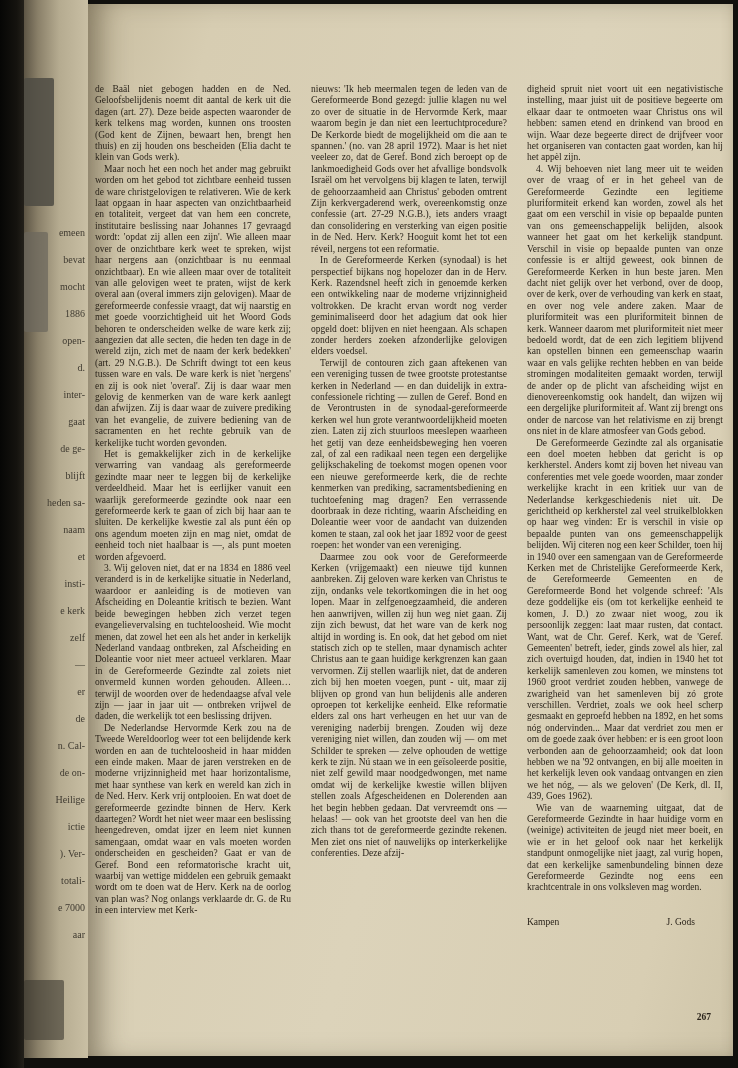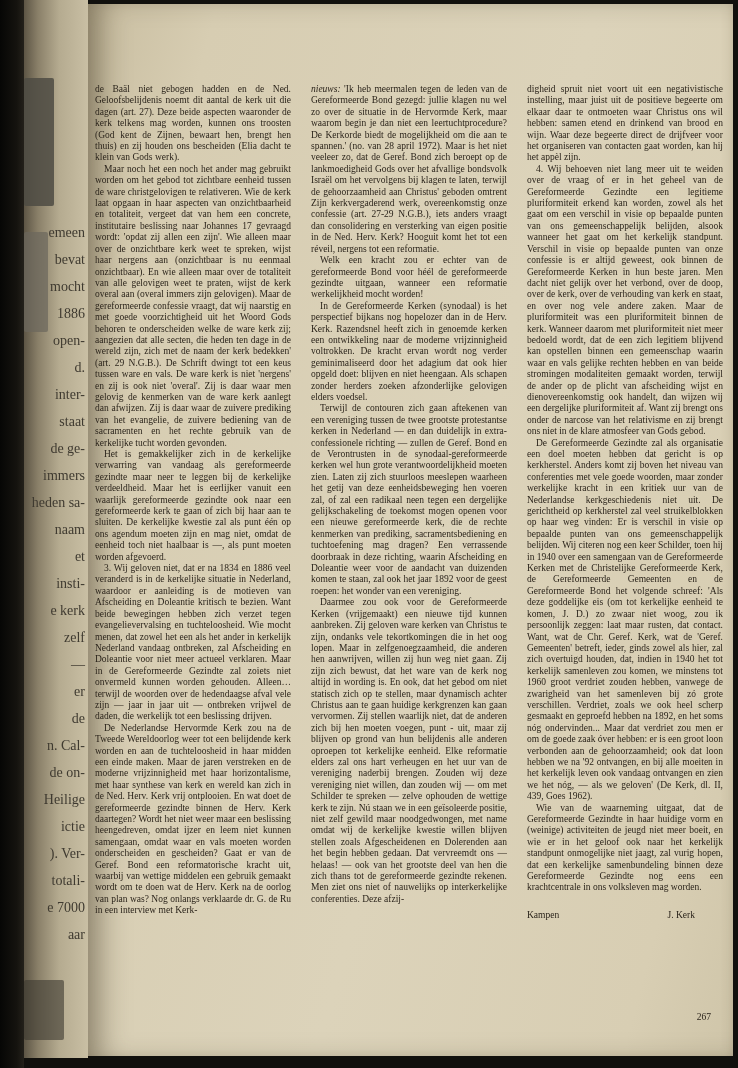--- a/index.html
+++ b/index.html
@@ -16,62 +16,62 @@
 
   
   .prev-page{position:absolute;left:24px;top:0;width:64px;height:1058px;
     background:linear-gradient(90deg,#5d5545 0%,#8a8069 22%,#b5ab90 55%,#c9bfa4 100%);
     overflow:hidden;}
   .smudge{position:absolute;left:0;border-radius:2px;}
   .s1{top:78px;width:30px;height:128px;background:#4e4b43;opacity:.85;}
   .s2{top:232px;width:24px;height:100px;background:#6b675c;opacity:.7;}
   .s3{top:980px;width:40px;height:60px;background:#3a372f;opacity:.6;}
   .fragments{position:absolute;top:228px;right:3px;width:58px;text-align:right;}
-  .frag{font-size:14px;line-height:10px;margin-bottom:17px;color:#3f3a30;white-space:nowrap;font-family:Liberation Serif, serif;}
+  .frag{font-size:10px;line-height:10px;margin-bottom:17px;color:#3f3a30;white-space:nowrap;font-family:Liberation Serif, serif;}
 
   
   .page{position:absolute;left:88px;top:4px;right:5px;bottom:12px;
     background:linear-gradient(105deg,#c8bda0 0%,#d7cdb2 14%,#dcd3ba 55%,#d8ceb3 88%,#cfc5a9 100%);
     box-shadow:inset 22px 0 30px -12px rgba(55,45,25,.5), inset -6px 0 12px -6px rgba(90,80,55,.25);
   }
   .text-columns{
     position:absolute;left:7px;right:10px;top:80px;height:932px;
     display:flex;gap:20px;
   }
   .col{width:201px;height:100%;overflow:hidden;
     font-size:9.5px;line-height:11.4px;color:#2b241b;
     text-align:justify;text-justify:inter-word;}
   .col p{margin:0;}
   .col p.ind{text-indent:9px;}
-  .ital{font-style:italic;}
-  .signature{display:flex;justify-content:space-between;margin-top:16px;padding-right:28px;}
-  .page-number{position:absolute;right:22px;bottom:34px;font-weight:normal;font-size:9.5px;color:#2b241b;}
+  .ital{}
+  .signature{display:flex;justify-content:space-between;margin-top:23px;padding-right:28px;}
+  .page-number{position:absolute;right:22px;bottom:34px;font-weight:bold;font-size:9.5px;color:#2b241b;}
 </style>
 </head>
 <body>
 
 <div class="scan">
 
   <div class="black-edge"></div>
 
   <div class="prev-page">
     <div class="smudge s1"></div>
     <div class="smudge s2"></div>
     <div class="smudge s3"></div>
     <div class="fragments">
       <div class="frag">emeen</div>
       <div class="frag">bevat</div>
       <div class="frag">mocht</div>
       <div class="frag">1886</div>
       <div class="frag">open-</div>
       <div class="frag">d.</div>
       <div class="frag">inter-</div>
-      <div class="frag">staat</div>
+      <div class="frag">gaat</div>
       <div class="frag">de ge-</div>
-      <div class="frag">immers</div>
+      <div class="frag">blijft</div>
       <div class="frag">heden sa-</div>
       <div class="frag">naam</div>
       <div class="frag">et</div>
       <div class="frag">insti-</div>
       <div class="frag">e kerk</div>
       <div class="frag">zelf</div>
       <div class="frag">—</div>
       <div class="frag">er</div>
       <div class="frag">de</div>
       <div class="frag">n. Cal-</div>
@@ -91,34 +91,33 @@
       <div class="col">
         <p>de Baäl niet gebogen hadden en de Ned. Geloofsbelijdenis noemt dit aantal de kerk uit die dagen (art. 27). Deze beide aspecten waaronder de kerk telkens mag worden, kunnen ons troosten (God kent de Zijnen, bewaart hen, brengt hen thuis) en zij houden ons bescheiden (Elia dacht te klein van Gods werk).</p>
         <p class="ind">Maar noch het een noch het ander mag gebruikt worden om het gebod tot zichtbare eenheid tussen de ware christgelovigen te relativeren. Wie de kerk laat opgaan in haar aspecten van onzichtbaarheid en totaliteit, vergeet dat van hem een concrete, institutaire beslissing naar Johannes 17 gevraagd wordt: 'opdat zij allen een zijn'. Wie alleen maar over de onzichtbare kerk weet te spreken, wijst haar nergens aan (onzichtbaar is nu eenmaal onzichtbaar). En wie alleen maar over de totaliteit van alle gelovigen weet te praten, wijst de kerk overal aan (overal immers zijn gelovigen). Maar de gereformeerde confessie vraagt, dat wij naarstig en met goede voorzichtigheid uit het Woord Gods behoren te onderscheiden welke de ware kerk zij; aangezien dat alle secten, die heden ten dage in de wereld zijn, zich met de naam der kerk bedekken' (art. 29 N.G.B.). De Schrift dwingt tot een keus tussen ware en vals. De ware kerk is niet 'nergens' en zij is ook niet 'overal'. Zij is daar waar men gelovig de kenmerken van de ware kerk aanlegt dan afwijzen. Zij is daar waar de zuivere prediking van het evangelie, de zuivere bediening van de sacramenten en het rechte gebruik van de kerkelijke tucht worden gevonden.</p>
         <p class="ind">Het is gemakkelijker zich in de kerkelijke verwarring van vandaag als gereformeerde gezindte maar neer te leggen bij de kerkelijke verdeeldheid. Maar het is eerlijker vanuit een waarlijk gereformeerde gezindte ook naar een gereformeerde kerk te gaan of zich bij haar aan te sluiten. De kerkelijke kwestie zal als punt één op ons agendum moeten zijn en mag niet, omdat de eenheid toch niet haalbaar is —, als punt moeten worden afgevoerd.</p>
         <p class="ind">3. Wij geloven niet, dat er na 1834 en 1886 veel veranderd is in de kerkelijke situatie in Nederland, waardoor er aanleiding is de motieven van Afscheiding en Doleantie kritisch te bezien. Want beide bewegingen hebben zich verzet tegen evangelievervalsing en tuchteloosheid. Wie mocht menen, dat zowel het een als het ander in kerkelijk Nederland vandaag ontbreken, zal Afscheiding en Doleantie voor niet meer actueel verklaren. Maar in de Gereformeerde Gezindte zal zoiets niet onvermeld kunnen worden gehouden. Alleen… terwijl de woorden over de hedendaagse afval vele zijn — jaar in jaar uit — ontbreken vrijwel de daden, die werkelijk tot een beslissing drijven.</p>
         <p class="ind">De Nederlandse Hervormde Kerk zou na de Tweede Wereldoorlog weer tot een belijdende kerk worden en aan de tuchteloosheid in haar midden een einde maken. Maar de jaren verstreken en de moderne vrijzinnigheid met haar horizontalisme, met haar synthese van kerk en wereld kan zich in de Ned. Herv. Kerk vrij ontplooien. En wat doet de gereformeerde gezindte binnen de Herv. Kerk daartegen? Wordt het niet weer maar een beslissing heengedreven, omdat ijzer en leem niet kunnen samengaan, omdat waar en vals moeten worden onderscheiden en gescheiden? Gaat er van de Geref. Bond een reformatorische kracht uit, waarbij van wettige middelen een gebruik gemaakt wordt om te doen wat de Herv. Kerk na de oorlog van plan was? Nog onlangs verklaarde dr. G. de Ru in een interview met Kerk-</p>
       </div>
 
       <div class="col">
         <p><span class="ital">nieuws:</span> <span>'Ik heb meermalen tegen de leden van de Gereformeerde Bond gezegd: jullie klagen nu wel zo over de situatie in de Hervormde Kerk, maar waarom begin je dan niet een leertuchtprocedure? De Kerkorde biedt de mogelijkheid om die aan te spannen.' (no. van 28 april 1972). Maar is het niet veeleer zo, dat de Geref. Bond zich beroept op de lankmoedigheid Gods over het afvallige bondsvolk Israël om het vervolgens bij klagen te laten, terwijl de gehoorzaamheid aan Christus' geboden omtrent Zijn kerkvergaderend werk, overeenkomstig onze confessie (art. 27-29 N.G.B.), iets anders vraagt dan consolidering en versterking van eigen positie in de Ned. Herv. Kerk? Hooguit komt het tot een réveil, nergens tot een reformatie.</span></p>
-        <p class="ind">Welk een kracht zou er echter van de gereformeerde Bond voor héél de gereformeerde gezindte uitgaan, wanneer een reformatie werkelijkheid mocht worden!</p>
         <p class="ind">In de Gereformeerde Kerken (synodaal) is het perspectief bijkans nog hopelozer dan in de Herv. Kerk. Razendsnel heeft zich in genoemde kerken een ontwikkeling naar de moderne vrijzinnigheid voltrokken. De kracht ervan wordt nog verder geminimaliseerd door het adagium dat ook hier opgeld doet: blijven en niet heengaan. Als schapen zonder herders zoeken afzonderlijke gelovigen elders voedsel.</p>
         <p class="ind">Terwijl de contouren zich gaan aftekenen van een vereniging tussen de twee grootste protestantse kerken in Nederland — en dan duidelijk in extra-confessionele richting — zullen de Geref. Bond en de Verontrusten in de synodaal-gereformeerde kerken wel hun grote verantwoordelijkheid moeten zien. Laten zij zich stuurloos meeslepen waarheen het getij van deze eenheidsbeweging hen voeren zal, of zal een radikaal neen tegen een dergelijke gelijkschakeling de toekomst mogen openen voor een nieuwe gereformeerde kerk, die de rechte kenmerken van prediking, sacramentsbediening en tuchtoefening mag dragen? Een verrassende doorbraak in deze richting, waarin Afscheiding en Doleantie weer voor de aandacht van duizenden komen te staan, zal ook het jaar 1892 voor de geest roepen: het wonder van een vereniging.</p>
         <p class="ind">Daarmee zou ook voor de Gereformeerde Kerken (vrijgemaakt) een nieuwe tijd kunnen aanbreken. Zij geloven ware kerken van Christus te zijn, ondanks vele tekortkomingen die in het oog lopen. Maar in zelfgenoegzaamheid, die anderen hen aanwrijven, willen zij hun weg niet gaan. Zij zijn zich bewust, dat het ware van de kerk nog altijd in wording is. En ook, dat het gebod om niet statisch zich op te stellen, maar dynamisch achter Christus aan te gaan huidige kerkgrenzen kan gaan vervormen. Zij stellen waarlijk niet, dat de anderen zich bij hen moeten voegen, punt - uit, maar zij blijven op grond van hun belijdenis alle anderen oproepen tot kerkelijke eenheid. Elke reformatie elders zal ons hart verheugen en het uur van de vereniging naderbij brengen. Zouden wij deze vereniging niet willen, dan zouden wij — om met Schilder te spreken — zelve ophouden de wettige kerk te zijn. Nú staan we in een geïsoleerde positie, niet zelf gewild maar noodgedwongen, met name omdat wij de kerkelijke kwestie willen blijven stellen zoals Afgescheidenen en Dolerenden aan het begin hebben gedaan. Dat vervreemdt ons — helaas! — ook van het grootste deel van hen die zich thans tot de gereformeerde gezindte rekenen. Men ziet ons niet of nauwelijks op interkerkelijke conferenties. Deze afzij-</p>
       </div>
 
       <div class="col">
         <p>digheid spruit niet voort uit een negativistische instelling, maar juist uit de positieve begeerte om elkaar daar te ontmoeten waar Christus ons wil hebben: samen etend en drinkend van brood en wijn. Waar deze begeerte direct de drijfveer voor het organiseren van contacten gaat worden, kan hij het appèl zijn.</p>
         <p class="ind">4. Wij behoeven niet lang meer uit te weiden over de vraag of er in het geheel van de Gereformeerde Gezindte een legitieme pluriformiteit erkend kan worden, zowel als het gaat om een verschil in visie op bepaalde punten van ons gemeenschappelijk belijden, alsook wanneer het gaat om het kerkelijk standpunt. Verschil in visie op bepaalde punten van onze confessie is er altijd geweest, ook binnen de Gereformeerde Kerken in hun beste jaren. Men dacht niet gelijk over het verbond, over de doop, over de kerk, over de verhouding van kerk en staat, en over nog vele andere zaken. Maar de pluriformiteit was een pluriformiteit binnen de kerk. Wanneer daarom met pluriformiteit niet meer bedoeld wordt, dat de een zich legitiem blijvend kan opstellen binnen een gemeenschap waarin waar en vals gelijke rechten hebben en van beide stromingen modaliteiten gemaakt worden, terwijl de ander op de plicht van afscheiding wijst en dienovereenkomstig ook handelt, dan wijzen wij een dergelijke pluriformiteit af. Want zij brengt ons onder de narcose van het relativisme en zij brengt ons niet in de klare atmosfeer van Gods gebod.</p>
         <p class="ind">De Gereformeerde Gezindte zal als organisatie een doel moeten hebben dat gericht is op kerkherstel. Anders komt zij boven het niveau van conferenties met vele goede woorden, maar zonder werkelijke kracht in een kritiek uur van de Nederlandse kerkgeschiedenis niet uit. De gerichtheid op kerkherstel zal veel struikelblokken op haar weg vinden: Er is verschil in visie op bepaalde punten van ons gemeenschappelijk belijden. Wij citeren nog een keer Schilder, toen hij in 1940 over een samengaan van de Gereformeerde Kerken met de Christelijke Gereformeerde Kerk, de Gereformeerde Gemeenten en de Gereformeerde Bond het volgende schreef: 'Als deze goddelijke eis (om tot kerkelijke eenheid te komen, J. D.) zo zwaar niet woog, zou ik persoonlijk zeggen: laat maar rusten, dat contact. Want, wat de Chr. Geref. Kerk, wat de 'Geref. Gemeenten' betreft, ieder, ginds zowel als hier, zal zich overtuigd houden, dat, indien in 1940 het tot kerkelijk samenleven zou komen, we minstens tot 1960 groot verdriet zouden hebben, vanwege de zwarigheid van het samenleven bij zó grote verschillen. Verdriet, zoals we ook heel scherp gesmaakt en geproefd hebben na 1892, en het soms nóg ondervinden... Maar dat verdriet zou men er om de goede zaak óver hebben: er is een groot loon verbonden aan de gehoorzaamheid; ook dat loon hebben we na '92 ontvangen, en bij alle moeiten in het kerkelijk leven ook vandaag ontvangen en zien we het nóg, — als we geloven' (De Kerk, dl. II, 439, Goes 1962).</p>
         <p class="ind">Wie van de waarneming uitgaat, dat de Gereformeerde Gezindte in haar huidige vorm en (weinige) activiteiten de jeugd niet meer boeit, en wie er in het geloof ook naar het kerkelijk standpunt onmogelijke niet jaagt, zal vurig hopen, dat een kerkelijke samenbundeling binnen deze Gereformeerde Gezindte nog eens een krachtcentrale in ons volksleven mag worden.</p>
         <div class="signature">
           <span>Kampen</span>
-          <span>J. Kerk</span>
+          <span>J. Gods</span>
         </div>
       </div>
 
     </div>
 
     <div class="page-number">267</div>
   </div>
 
 </div>
 

